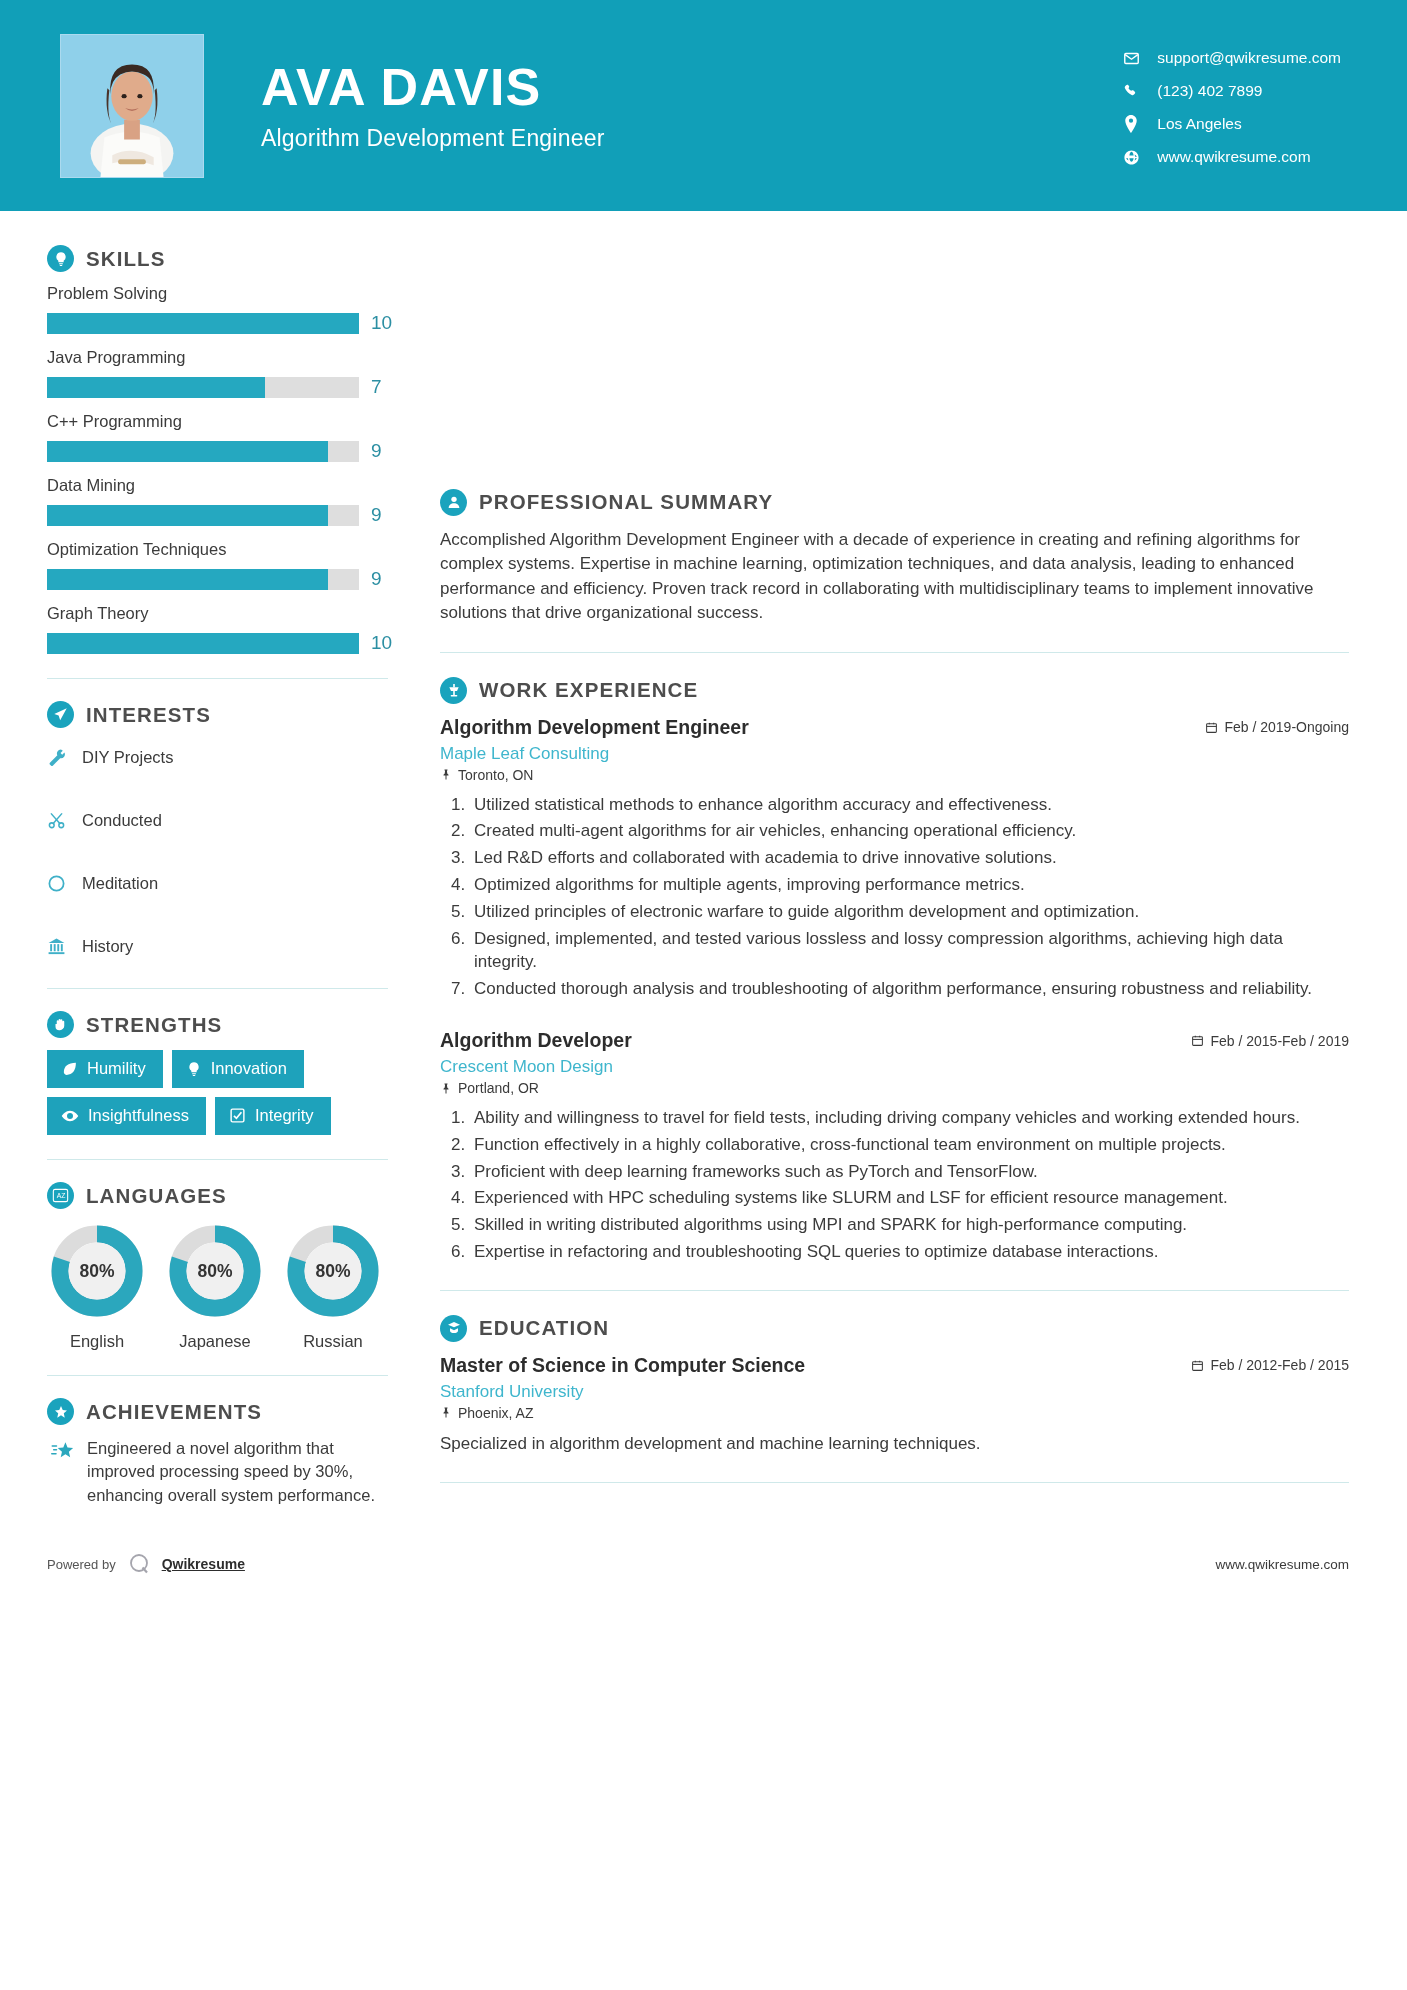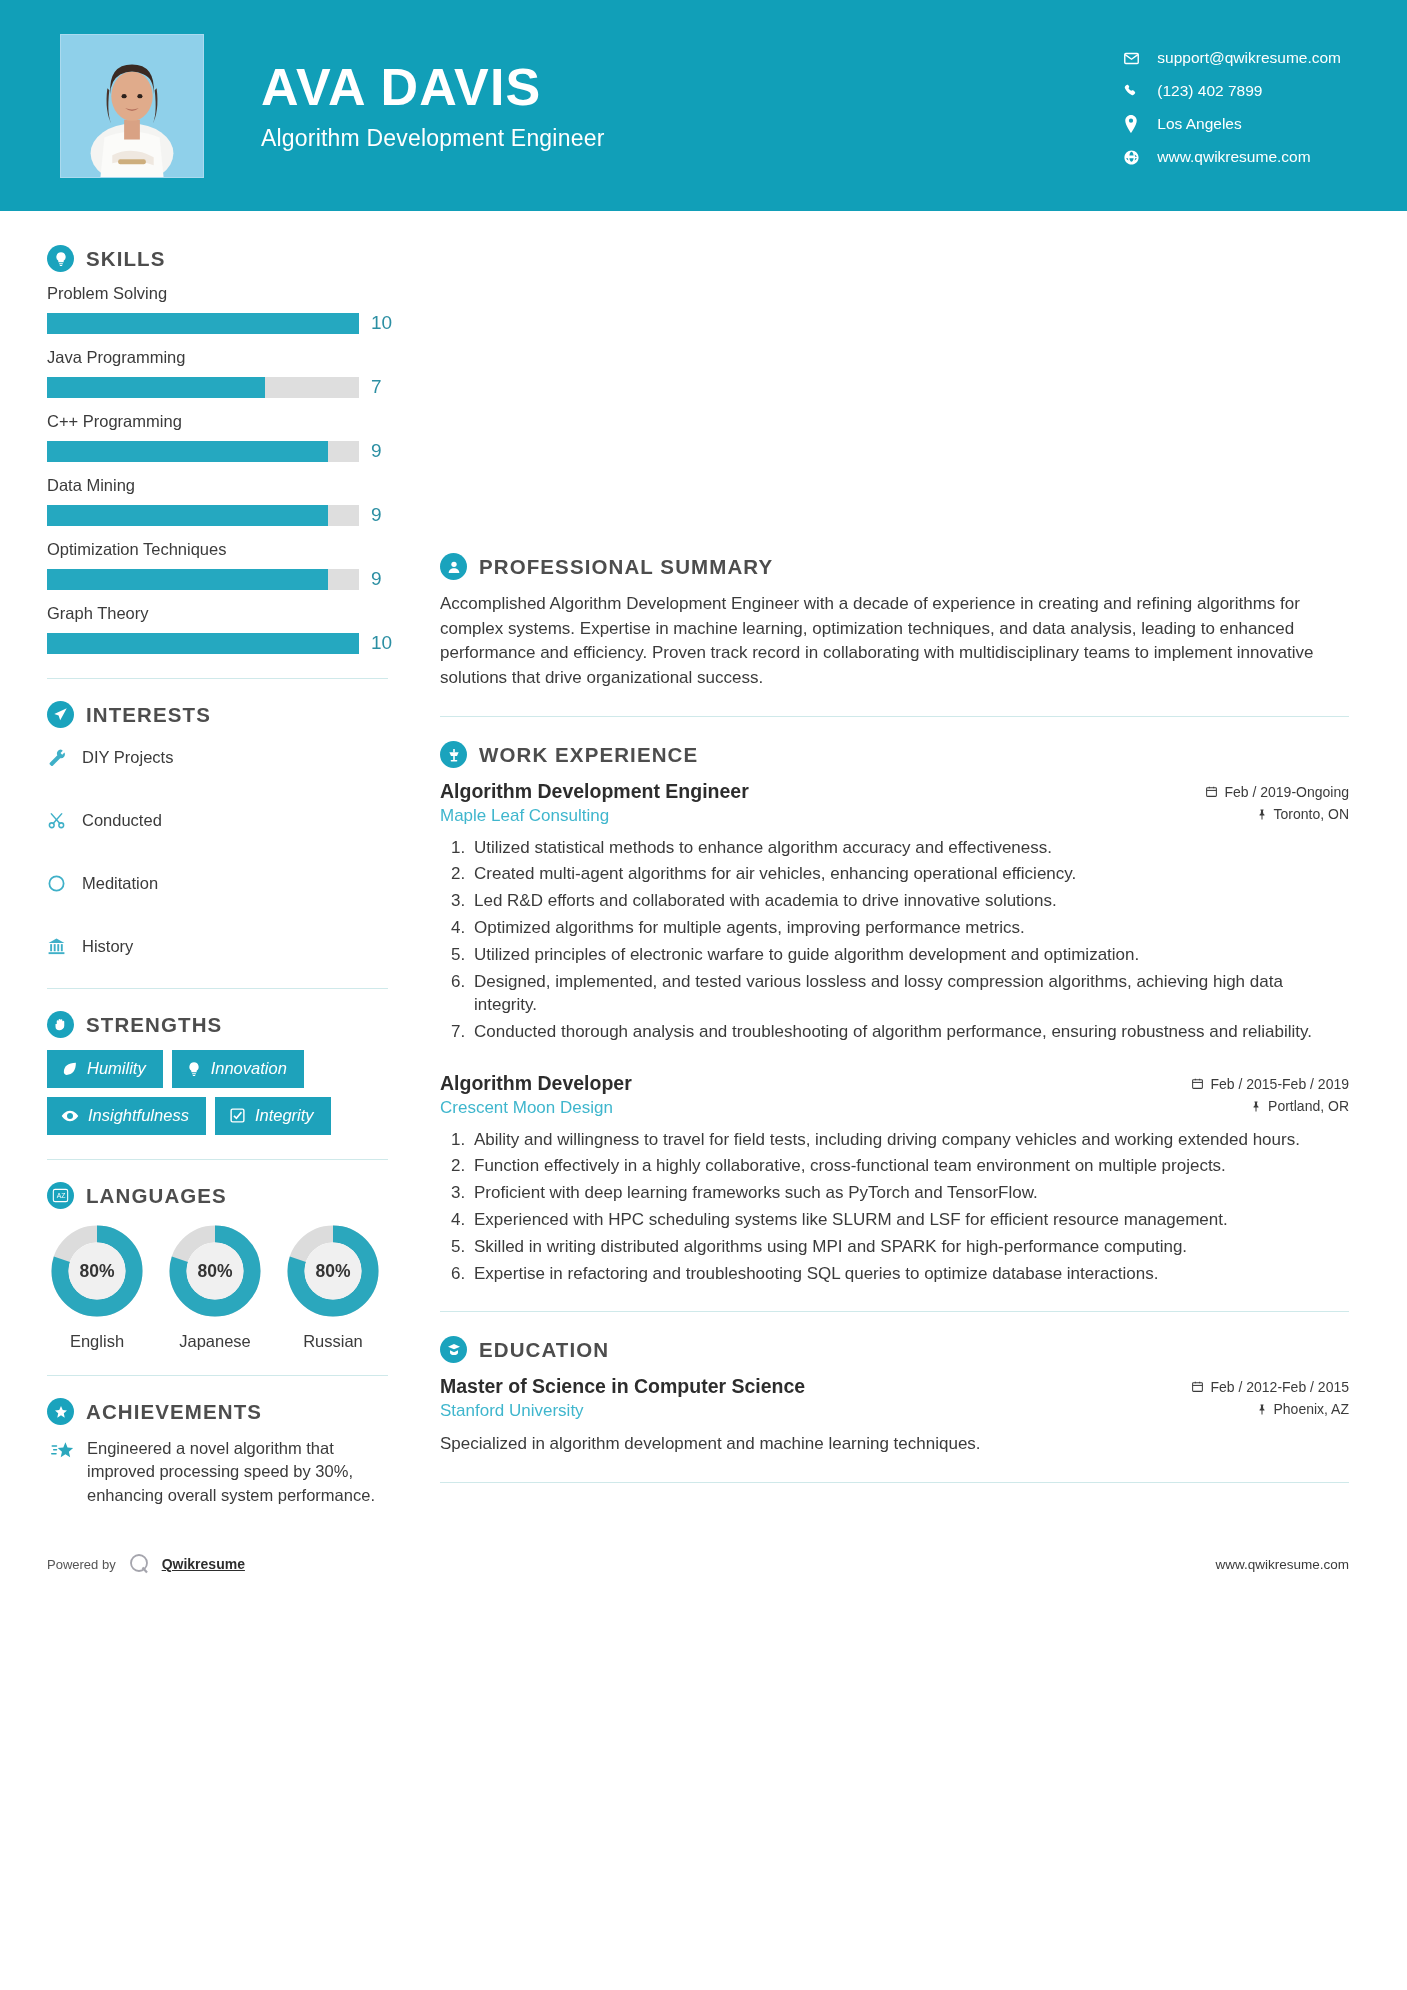--- a/index.html
+++ b/index.html
@@ -176,21 +176,20 @@
     flex: 0 0 auto;
     display: flex; align-items: center;
     margin-right: 7px;
   }
 
   
   .str-grid {
     display: flex;
     flex-wrap: wrap;
     gap: 9px;
-    font-style: italic;
   }
   .str-tag {
     background: #1ea2bb;
     color: #ffffff;
     font-size: 16.5px;
     padding: 9px 17px 10px 14px;
     display: flex;
     align-items: center;
   }
   .str-ico {
@@ -265,20 +264,22 @@
     white-space: nowrap;
     display: flex;
     align-items: center;
     padding-top: 3px;
   }
   .entry-meta .m-ico { margin-right: 6px; display: flex; align-items: center; }
   .entry-sub {
     display: flex;
     justify-content: space-between;
     align-items: baseline;
+    margin-top: 5px;
+    flex-direction: column;
   }
   .entry-company {
     font-size: 17px;
     color: #3fb6cd;
   }
   ol.bullets {
     margin: 10px 0 0 0;
     padding-left: 30px;
   }
   ol.bullets li {

